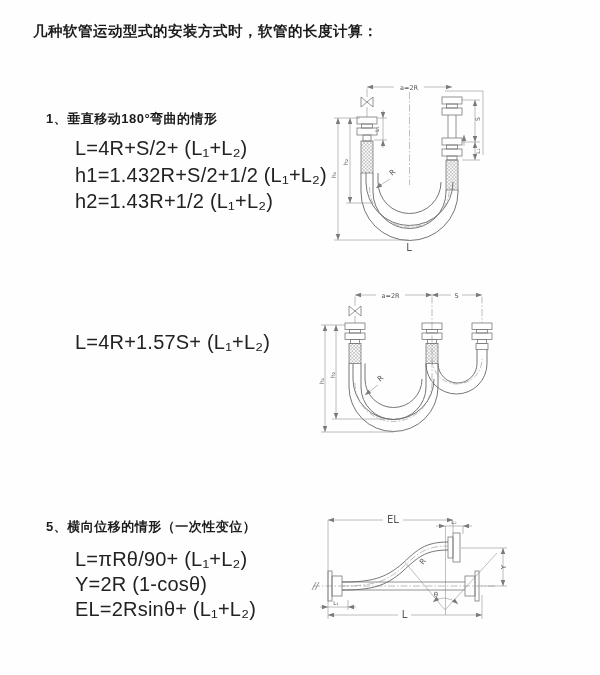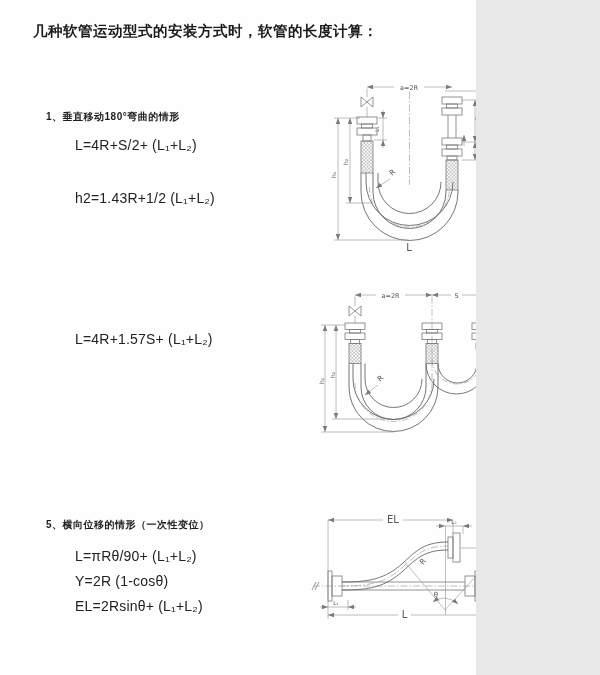--- a/index.html
+++ b/index.html
@@ -1,20 +1,20 @@
 <!DOCTYPE html>
 <html><head>
 <meta charset="utf-8">
 <style>
   html,body{margin:0;padding:0;background:#e8e8e8;}
-  .page{position:relative;width:476px;height:675px;background:#fefefe;overflow:hidden;
+  .page{position:relative;width:600px;height:675px;background:#fefefe;overflow:hidden;
         font-family:"Liberation Sans","DejaVu Sans",sans-serif;color:#1c1c1c;}
   .title{position:absolute;left:33px;top:22px;font-size:14.5px;font-weight:700;letter-spacing:.5px;}
-  .heading{position:absolute;left:46px;font-size:10px;font-weight:700;letter-spacing:.5px;}
-  .formula{position:absolute;left:75px;font-size:14px;font-weight:400;letter-spacing:.2px;color:#222;}
+  .heading{position:absolute;left:46px;font-size:13px;font-weight:700;letter-spacing:.5px;}
+  .formula{position:absolute;left:75px;font-size:20px;font-weight:400;letter-spacing:.2px;color:#222;}
   .h-1{top:110px}.f-1-1{top:137px}.f-1-2{top:164px}.f-1-3{top:190px}
   .h-2{top:305px}.f-2-1{top:331px}.f-2-2{top:358px}.f-2-3{top:383px}
   .h-3{top:518px}.f-3-1{top:548px}.f-3-2{top:573px}.f-3-3{top:598px}
   svg{position:absolute;overflow:visible;}
   .d1{left:308px;top:70px}
   .d2{left:315px;top:283px}
   .d3{left:305px;top:503px}
   .dtext{fill:#555;font-family:"DejaVu Sans",sans-serif;}
   .thin{stroke:#8a8a8a;stroke-width:.55;fill:none}
   .med{stroke:#7a7a7a;stroke-width:.8;fill:none}
@@ -25,20 +25,21 @@
 </style>
 </head>
 <body>
 
 <div class="page">
 
   <div class="title">几种软管运动型式的安装方式时，软管的长度计算：</div>
 
   <div class="heading h-1">1、垂直移动180°弯曲的情形</div>
   <div class="formula f-1-1">L=4R+S/2+ (L₁+L₂)</div>
+  <div class="formula f-1-2">h1=1.432R+S/2+1/2 (L₁+L₂)</div>
   <div class="formula f-1-3">h2=1.43R+1/2 (L₁+L₂)</div>
 
   <div class="formula f-2-1">L=4R+1.57S+ (L₁+L₂)</div>
 
   <div class="heading h-3">5、横向位移的情形（一次性变位）</div>
   <div class="formula f-3-1">L=πRθ/90+ (L₁+L₂)</div>
   <div class="formula f-3-2">Y=2R (1-cosθ)</div>
   <div class="formula f-3-3">EL=2Rsinθ+ (L₁+L₂)</div>
 
   <svg class="d1" width="282" height="185" viewBox="0 0 282 185">

